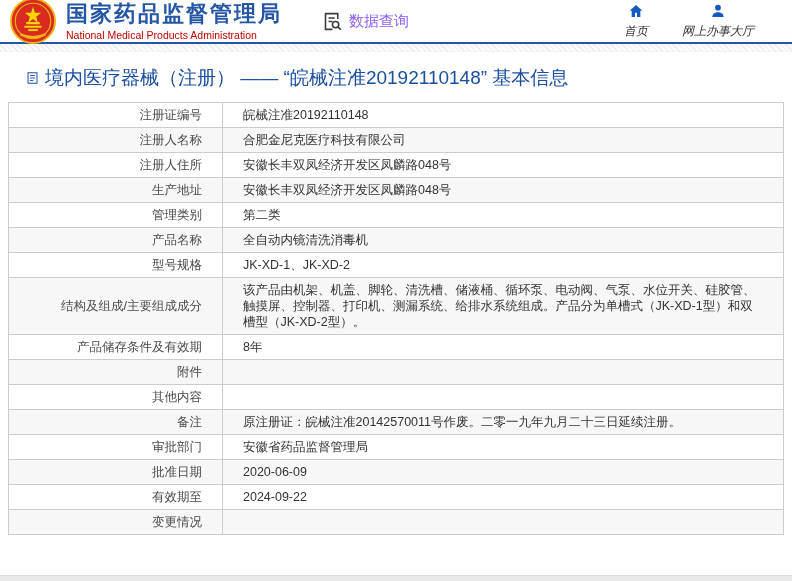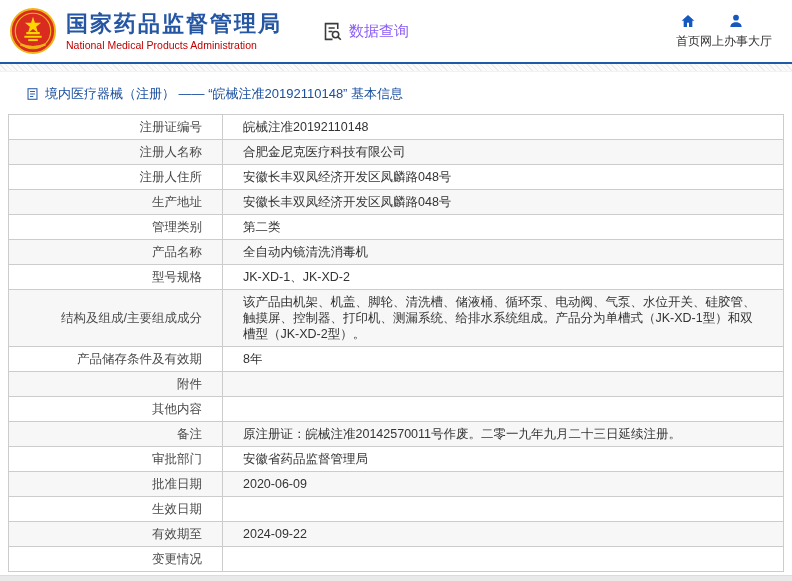--- a/index.html
+++ b/index.html
@@ -3,41 +3,41 @@
 <meta charset="utf-8">
 <style>
   * { box-sizing: border-box; }
   html,body { margin:0; padding:0; }
   body {
     width:792px; height:581px; position:relative; overflow:hidden;
     background:#ffffff; font-family:"Liberation Sans", sans-serif;
   }
   
   .header {
-    height:64px; display:flex; align-items:center;
+    height:44px; display:flex; align-items:center;
     padding:0 0 0 10px; border-bottom:2px solid #1f5aa8;
   }
   .emblem { width:46px; height:46px; flex:0 0 auto; }
   .title-block { margin-left:10px; }
   .title-cn { font-size:22px; font-weight:bold; color:#2456a4; letter-spacing:2px; line-height:24px; }
   .title-en { font-size:10.5px; color:#c00000; margin-top:3px; }
   .data-query { display:flex; align-items:center; gap:6px; margin-left:40px; color:#8b5cf6; font-size:15px; }
-  .header-nav { margin-left:auto; display:flex; padding-right:20px; }
+  .header-nav { margin-left:auto; display:flex; gap:34px; padding-right:38px;font-style:italic; }
   .nav-item { display:flex; flex-direction:column; align-items:center; gap:4px; font-size:12px; color:#333; cursor:pointer; }
   .nav-item svg { display:block; }
   
   .hatch-band {
     height:8px;
     background:repeating-linear-gradient(45deg,#ececec 0 1px,#fbfbfb 1px 4px);
     border-bottom:1px solid #f2f2f2;
   }
   
   .breadcrumb {
     display:flex; align-items:center; gap:6px;
-    padding:13px 0 11px 26px; color:#1a4fa0; font-size:13px;
+    padding:13px 0 11px 26px; color:#1a4fa0; font-size:19px;
   }
   
   .info-table {
     width:776px; margin:0 8px; border-collapse:collapse; table-layout:fixed;
   }
   .info-table td {
     border:1px solid #cccccc; font-size:12.5px; color:#333;
     padding:4px 20px; line-height:16px; word-break:break-all;
   }
   .info-table td.label {
@@ -160,24 +160,20 @@
     </tr>
     <tr>
       <td class="label">审批部门</td>
       <td>安徽省药品监督管理局</td>
     </tr>
     <tr>
       <td class="label">批准日期</td>
       <td>2020-06-09</td>
     </tr>
     <tr>
-      <td class="label empty-cell">生效日期</td>
-      <td></td>
-    </tr>
-    <tr>
       <td class="label">有效期至</td>
       <td>2024-09-22</td>
     </tr>
     <tr>
       <td class="label empty-cell">变更情况</td>
       <td></td>
     </tr>
 
   </tbody>
 </table>

